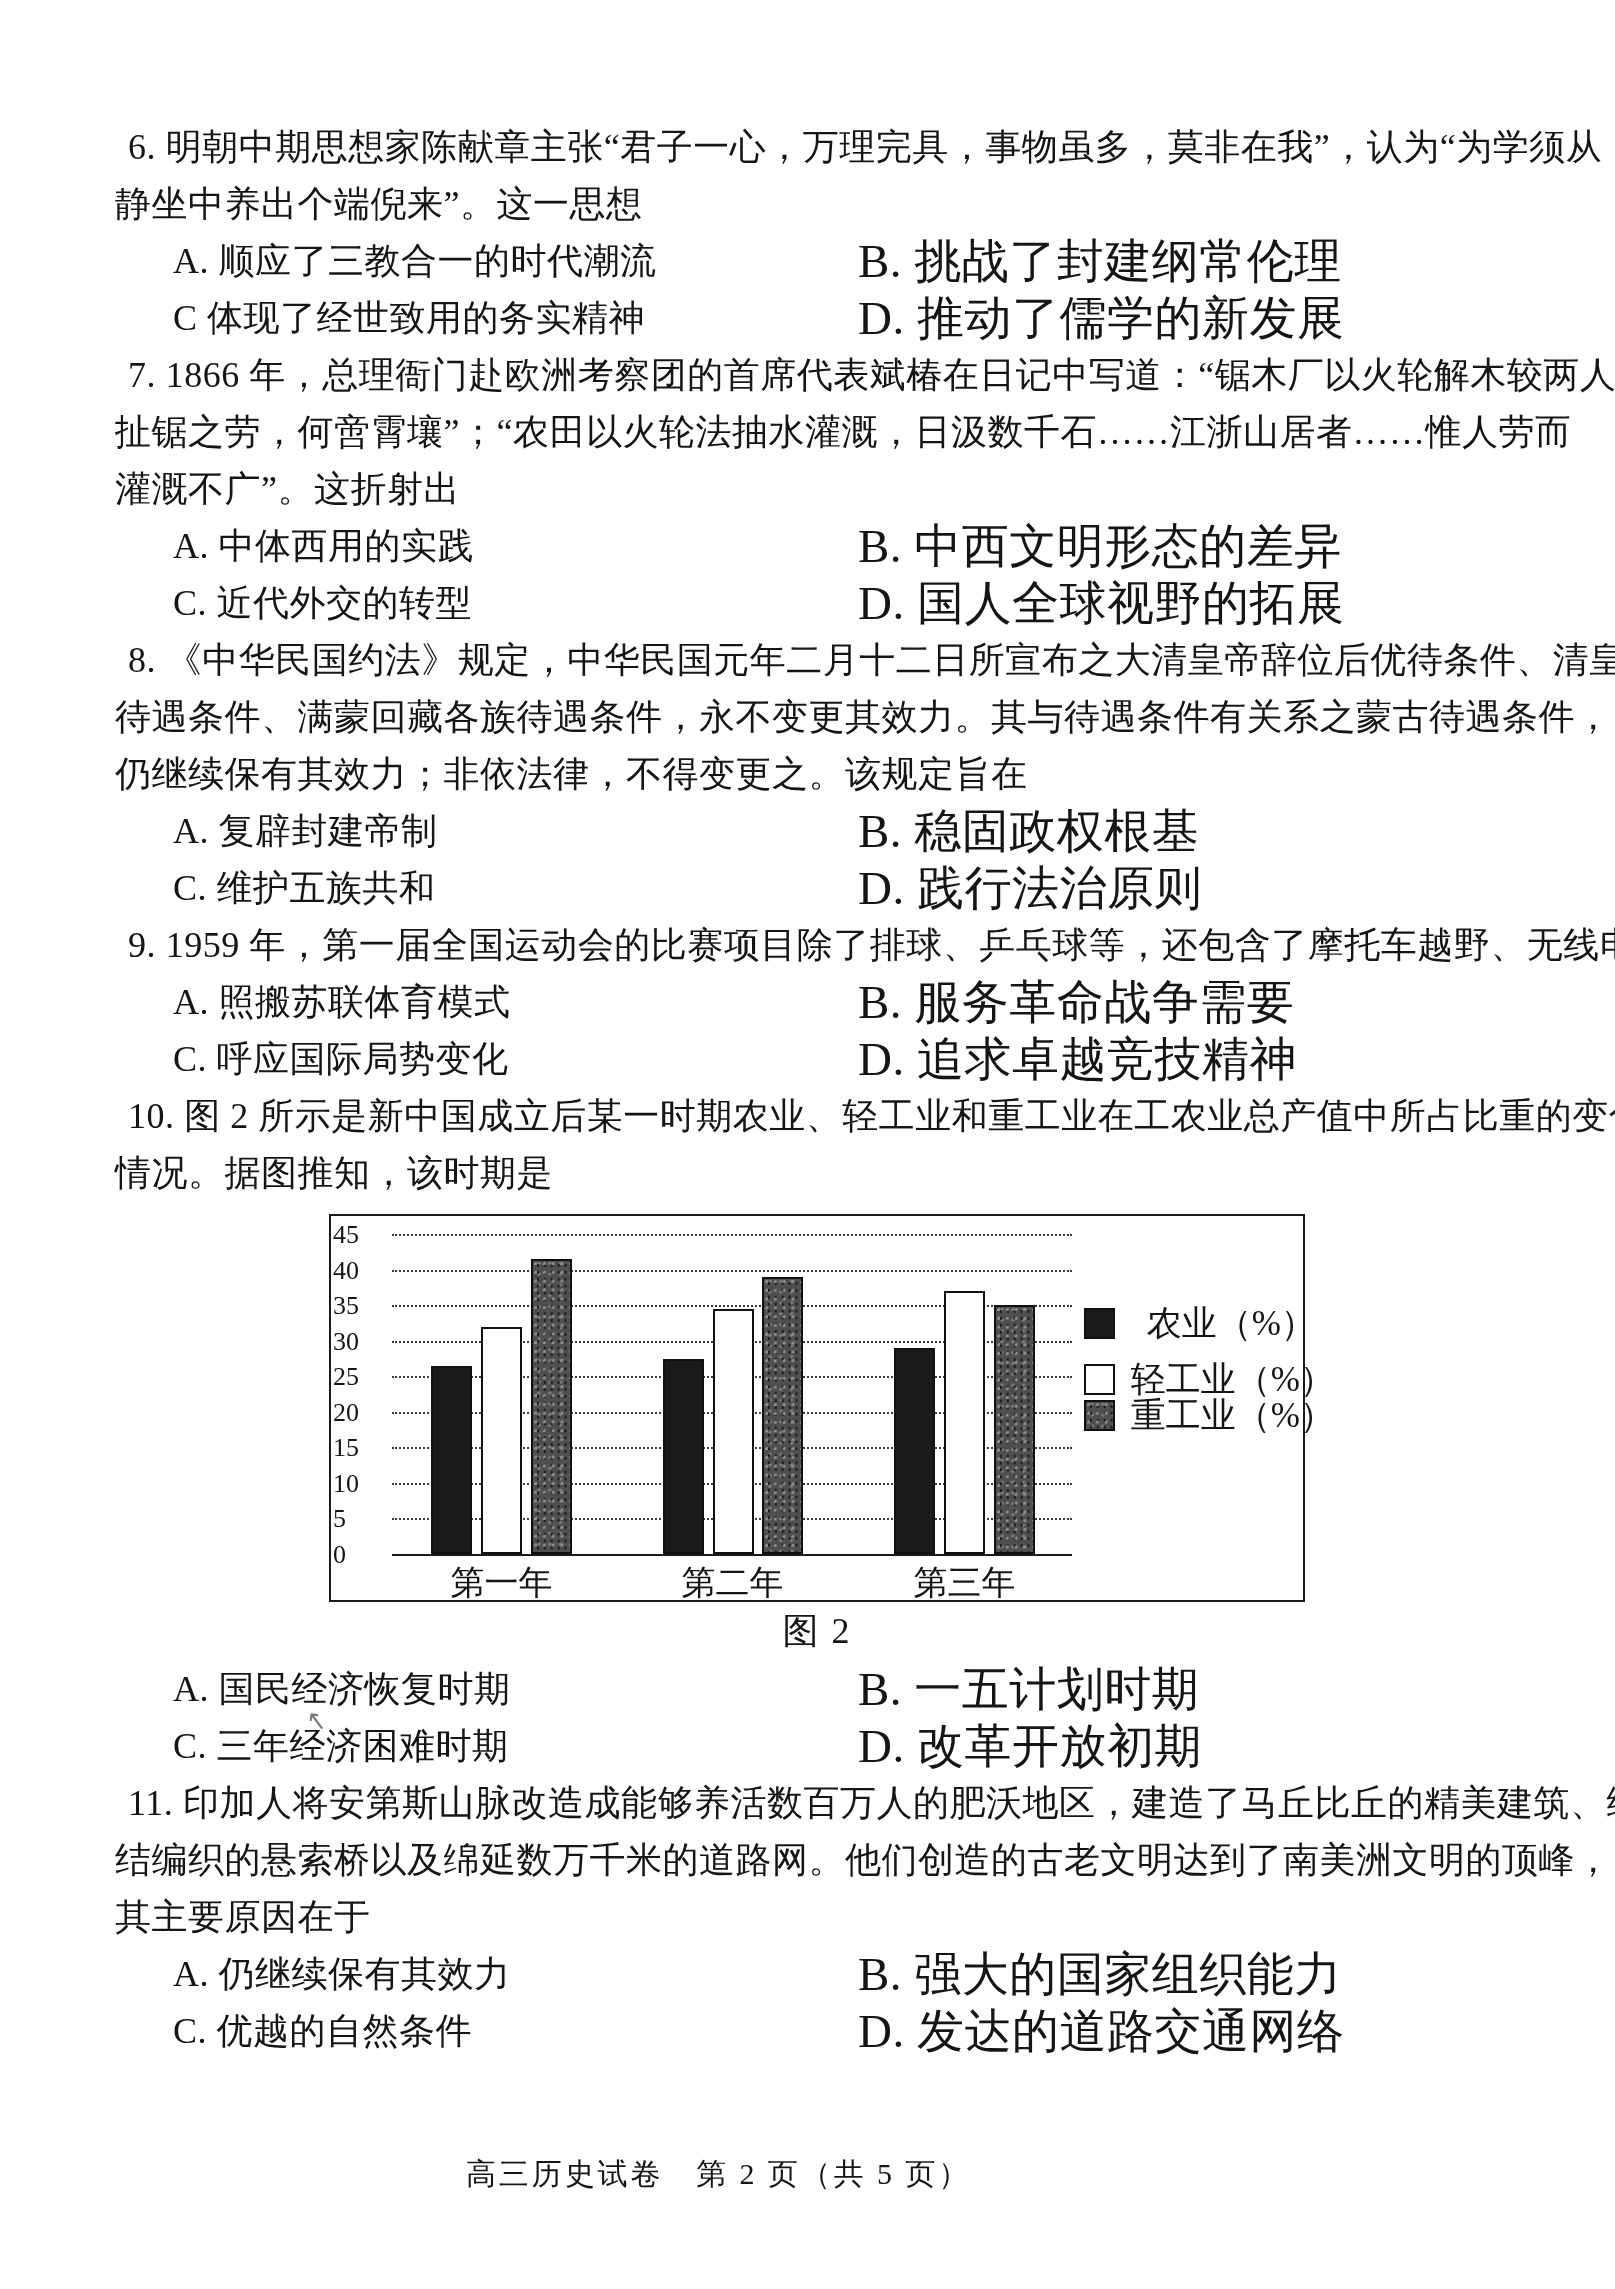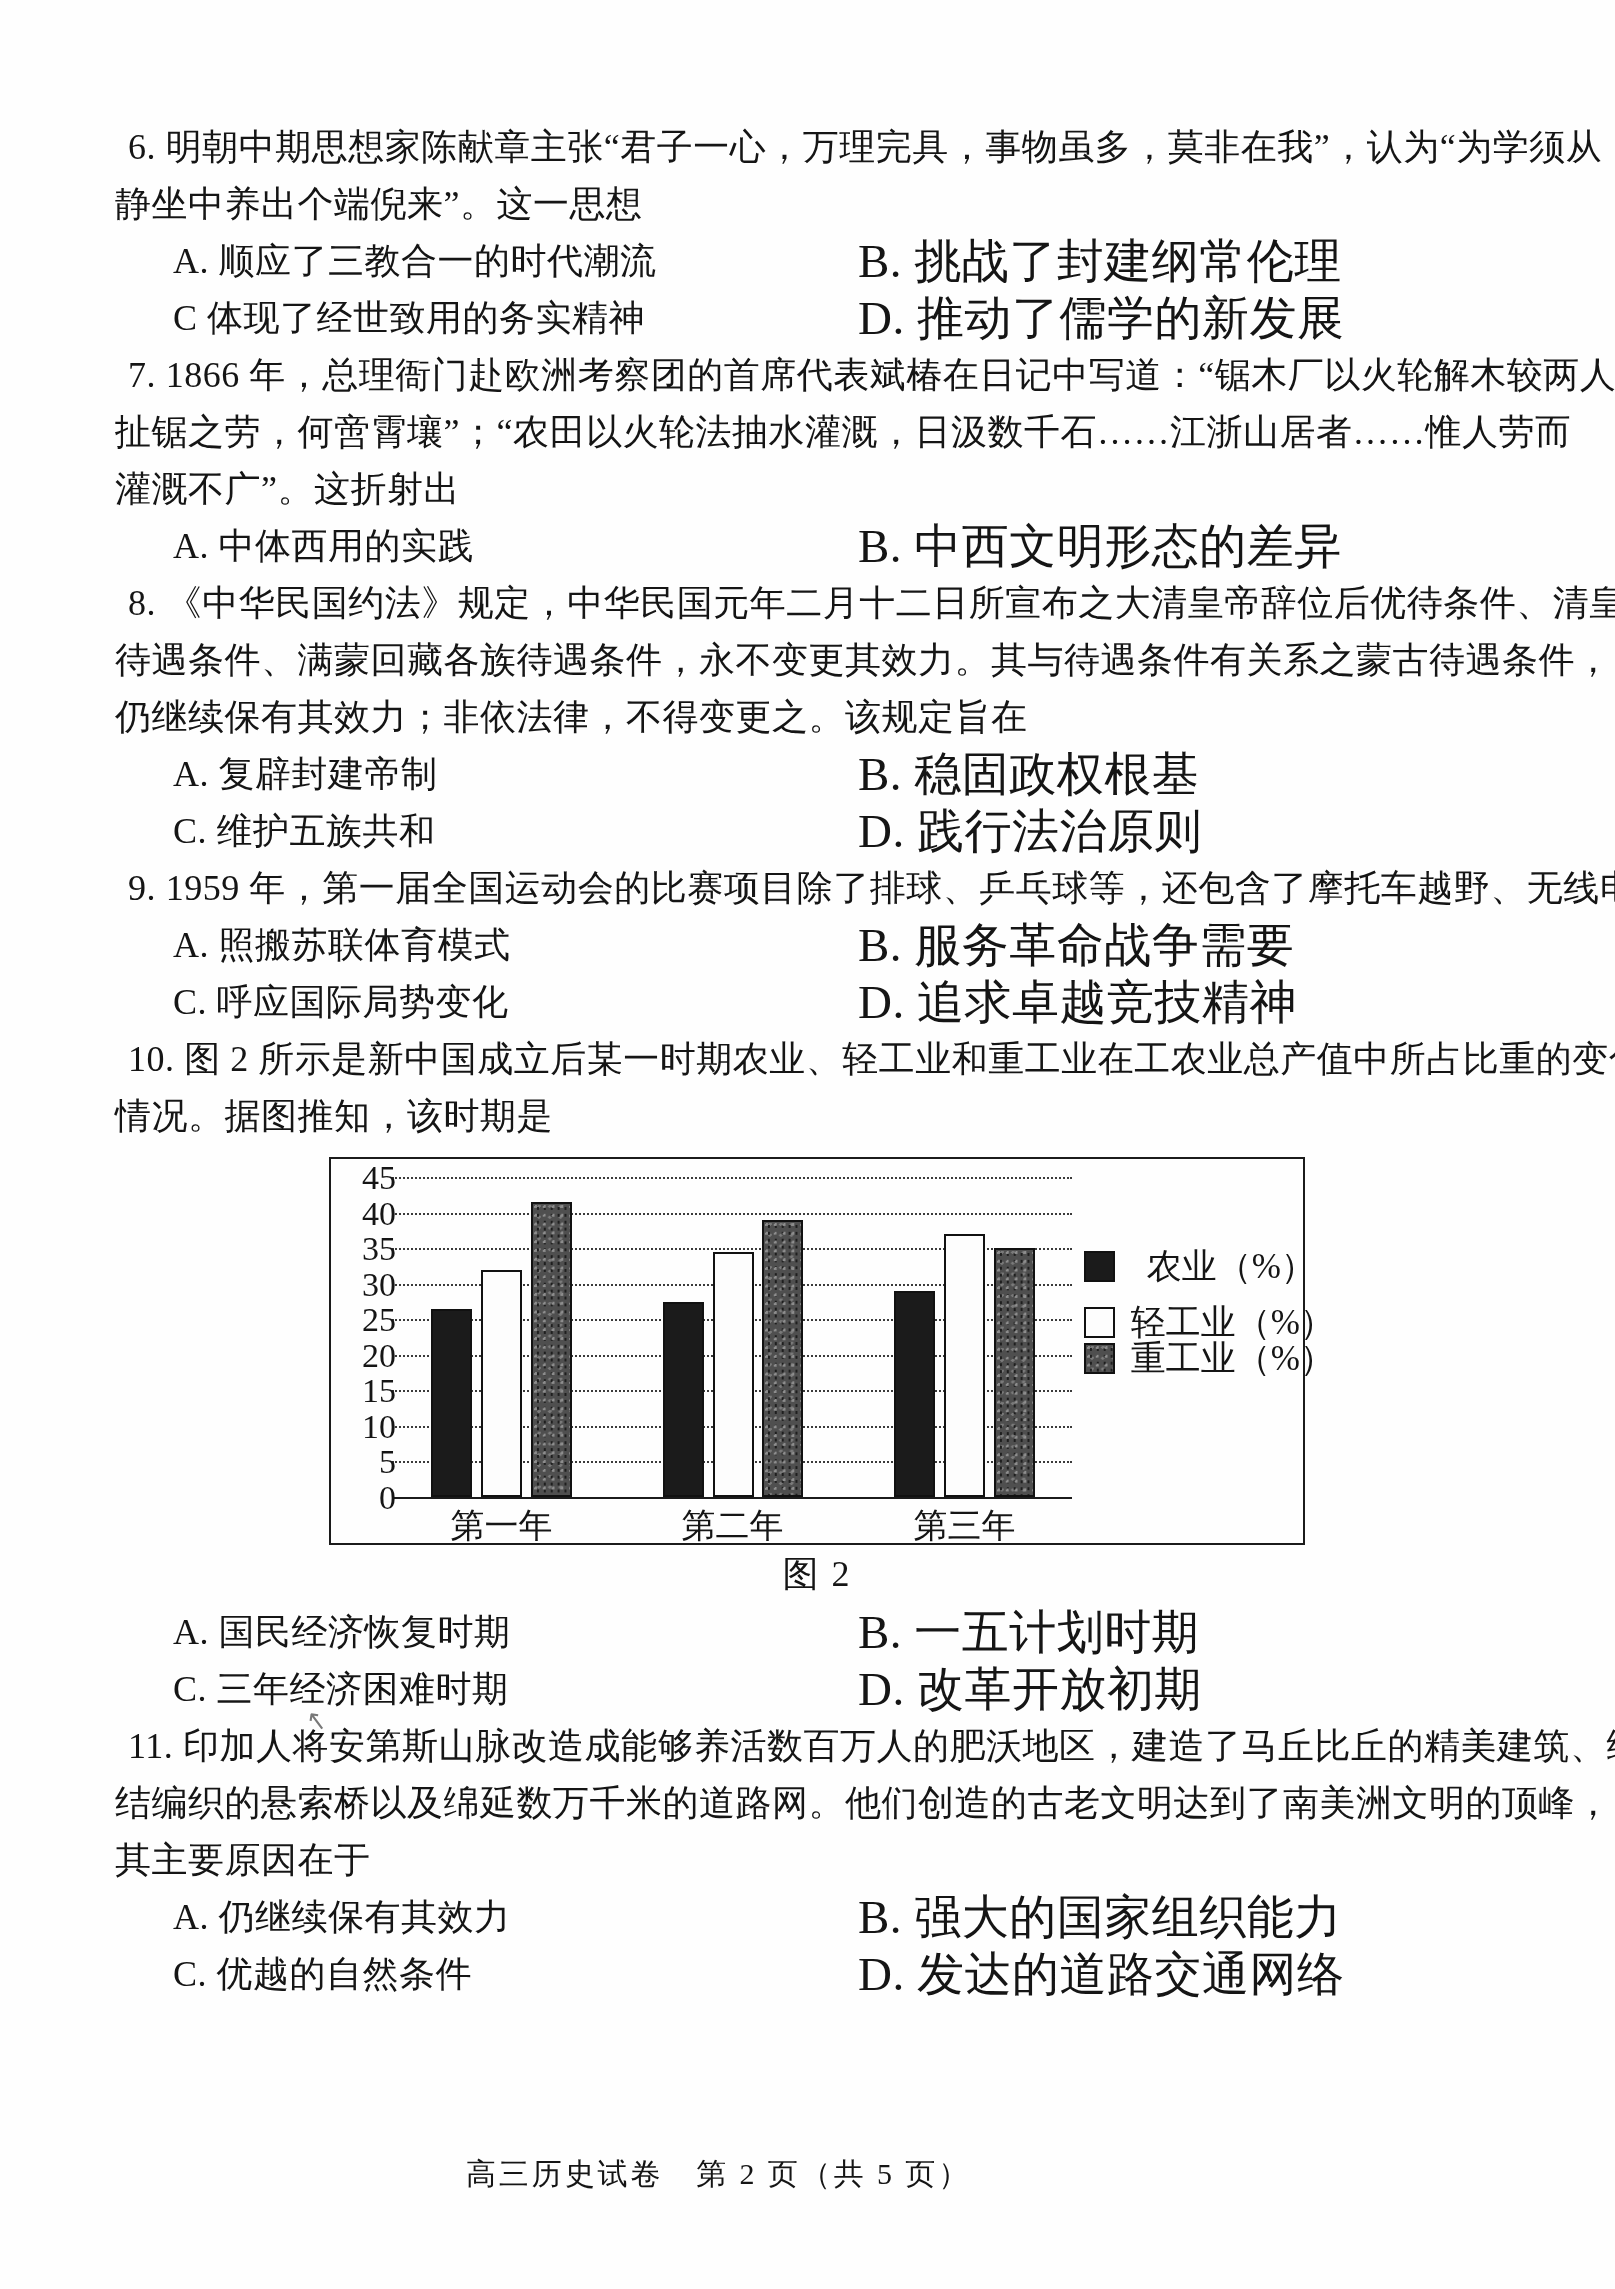--- a/index.html
+++ b/index.html
@@ -23,21 +23,21 @@
 
   
   .chart-wrap{margin:11.8px 0 0 329px;position:relative;width:976px;}
   .chart-box{
     position:relative;width:976px;height:388px;
     border:2.9px solid #1b1b1b;box-sizing:border-box;background:#fefefe;
   }
   .chart-plot{position:absolute;left:61px;top:18.6px;width:680px;height:320px;}
   .grid{position:absolute;left:0;width:100%;height:0;border-top:2px dotted #3a3a3a;}
   .grid.base{border-top:2.9px solid #1b1b1b;}
-  .ylab{position:absolute;left:14px;width:51px;text-align:right;line-height:37px;font-size:34px;}
+  .ylab{position:absolute;left:2px;width:51px;line-height:37px;font-size:26px;}
   .bar{position:absolute;bottom:0;width:41px;box-sizing:border-box;}
   .s0{background:#1b1b1b;border:2px solid #111;}
   .s1{background:#fdfdfd;border:2.9px solid #111;}
   .s2{
     background-color:#4f4f4f;
     background-image:
       radial-gradient(circle at 30% 30%, #8d8d8d 18%, transparent 19%),
       radial-gradient(circle at 70% 65%, #1e1e1e 20%, transparent 21%),
       radial-gradient(circle at 55% 20%, #7a7a7a 15%, transparent 16%);
     background-size:8.8px 8.8px,6.9px 6.9px,10.8px 10.8px;
@@ -73,20 +73,24 @@
       </div>
     </div>
 
     <div>
       <div class="tline stem-first"><span class="qnum">7.</span><span>1866 年，总理衙门赴欧洲考察团的首席代表斌椿在日记中写道：“锯木厂以火轮解木较两人</span></div>
       <div class="tline stem-cont">扯锯之劳，何啻霄壤”；“农田以火轮法抽水灌溉，日汲数千石……江浙山居者……惟人劳而</div>
       <div class="tline stem-cont">灌溉不广”。这折射出</div>
       <div class="optrow">
         <span class="opt-left">A. 中体西用的实践</span>
         <span class="opt-right">B. 中西文明形态的差异</span>
+      </div>
+      <div class="optrow">
+        <span class="opt-left">C. 近代外交的转型</span>
+        <span class="opt-right">D. 国人全球视野的拓展</span>
       </div>
     </div>
 
     <div>
       <div class="tline stem-first"><span class="qnum">8.</span><span>《中华民国约法》规定，中华民国元年二月十二日所宣布之大清皇帝辞位后优待条件、清皇族</span></div>
       <div class="tline stem-cont">待遇条件、满蒙回藏各族待遇条件，永不变更其效力。其与待遇条件有关系之蒙古待遇条件，</div>
       <div class="tline stem-cont">仍继续保有其效力；非依法律，不得变更之。该规定旨在</div>
       <div class="optrow">
         <span class="opt-left">A. 复辟封建帝制</span>
         <span class="opt-right">B. 稳固政权根基</span>

